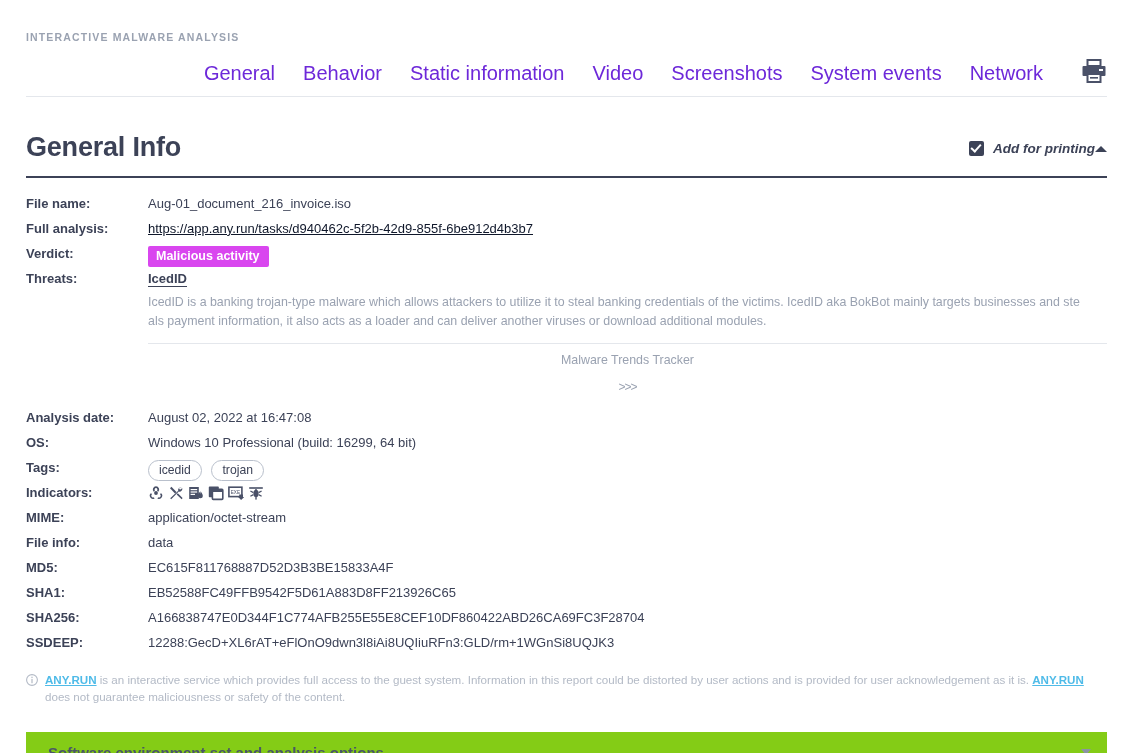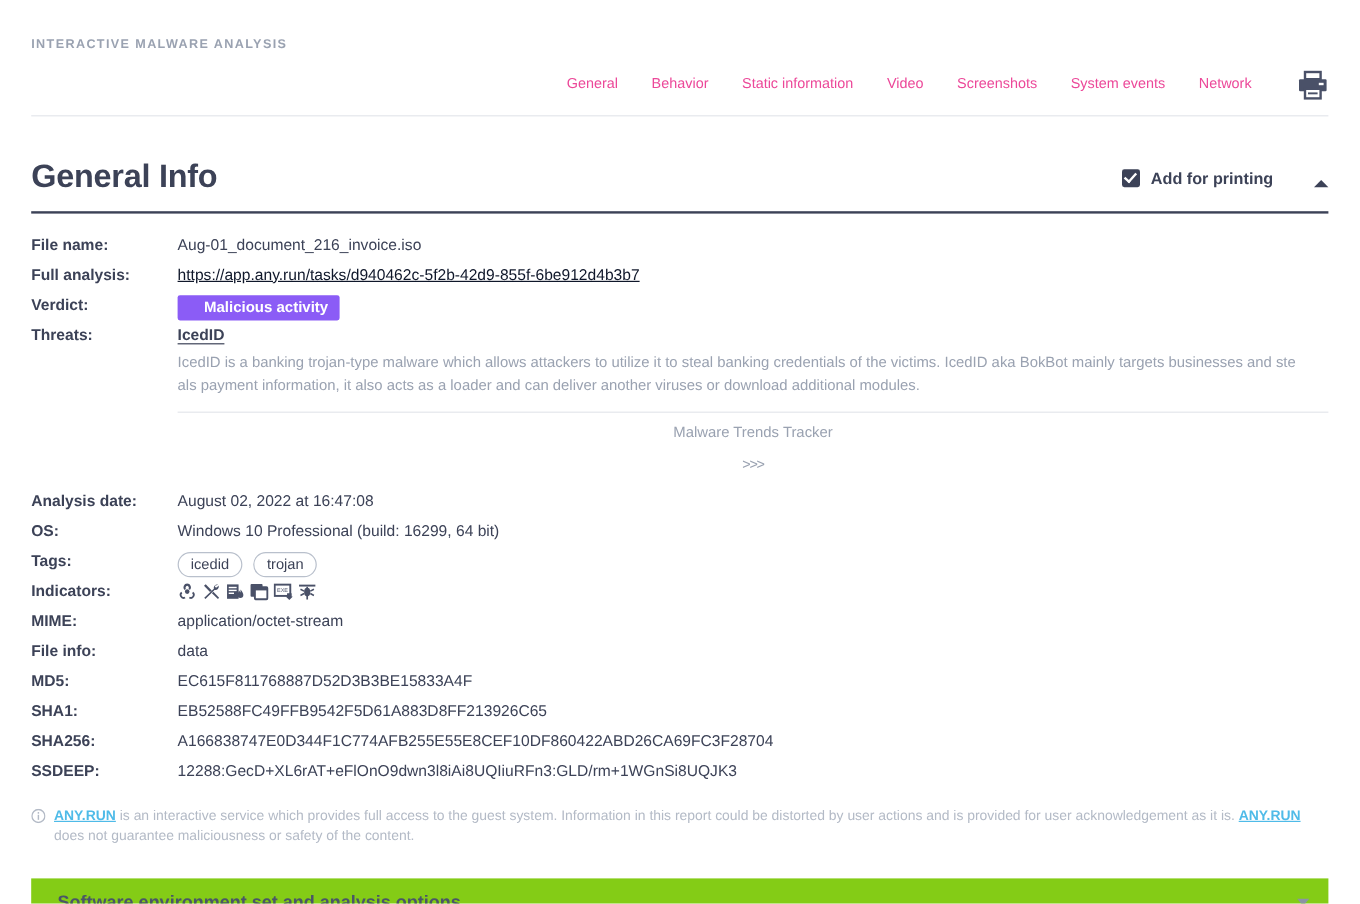--- a/index.html
+++ b/index.html
@@ -51,22 +51,22 @@
   }
 
   .nav {
     position: absolute;
     right: 90px; top: 62px;
     display: flex;
     gap: 28px;
     align-items: center;
   }
   .nav a {
-    font-size: 12px;
-    color: #ec4899;
+    font-size: 20px;
+    color: #6d28d9;
     text-decoration: none;
     white-space: nowrap;
   }
   .printer-btn {
     position: absolute;
     right: 26px; top: 58px;
     width: 26px; height: 26px;
     cursor: pointer;
   }
   .header-rule {
@@ -92,22 +92,22 @@
   }
   .title-rule {
     margin-top: 13px;
     height: 2px;
     background: #3c4257;
   }
   .title-right {
     position: absolute;
     right: 0; top: 44px;
     display: flex;
-    align-items: flex-end;
-    gap: 34px;
+    align-items: center;
+    font-style: italic;
   }
   .chk-wrap {
     display: flex;
     align-items: center;
     gap: 9px;
     cursor: pointer;
   }
   .chk-box {
     width: 15px; height: 15px;
     background: #3c4257;
@@ -161,25 +161,25 @@
     font-size: 13px;
     word-break: break-all;
   }
   .val a.link {
     color: #0f172a;
     text-decoration: underline;
   }
 
   .badge {
     display: inline-block;
-    background: #8b5cf6;
+    background: #d946ef;
     color: #ffffff;
     font-size: 12.5px;
     font-weight: 600;
-    padding: 3px 9px 4px 22px;
+    padding: 3px 9px 4px 8px;
     border-radius: 2px;
     line-height: 1.15;
   }
 
   .threat-link {
     display: inline-block;
     color: #3c4257;
     font-weight: 700;
     font-size: 13px;
     text-decoration: underline;

